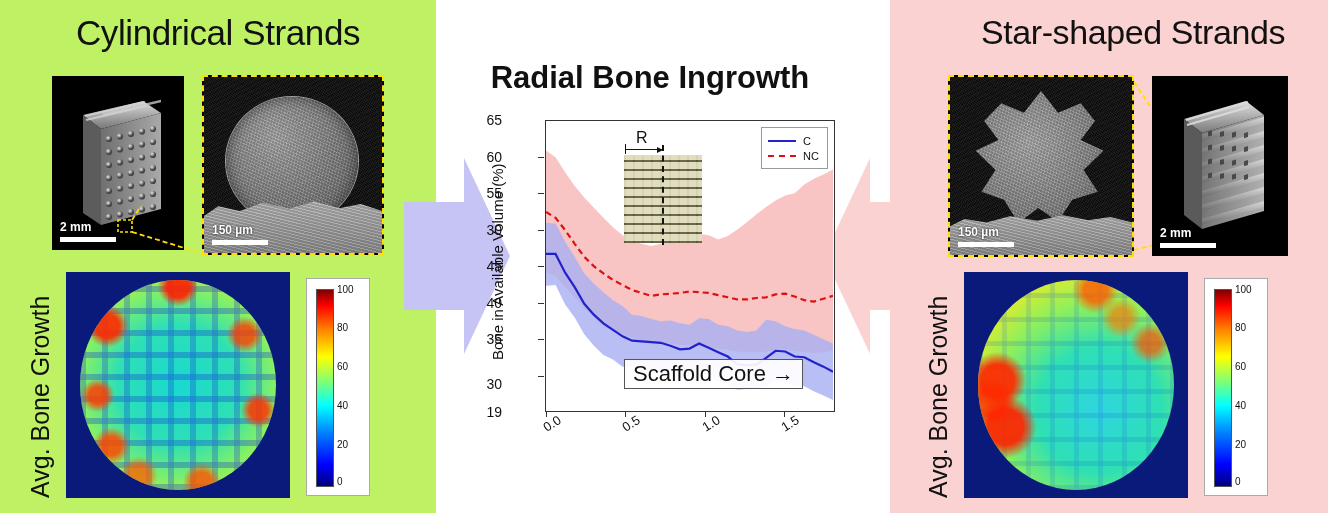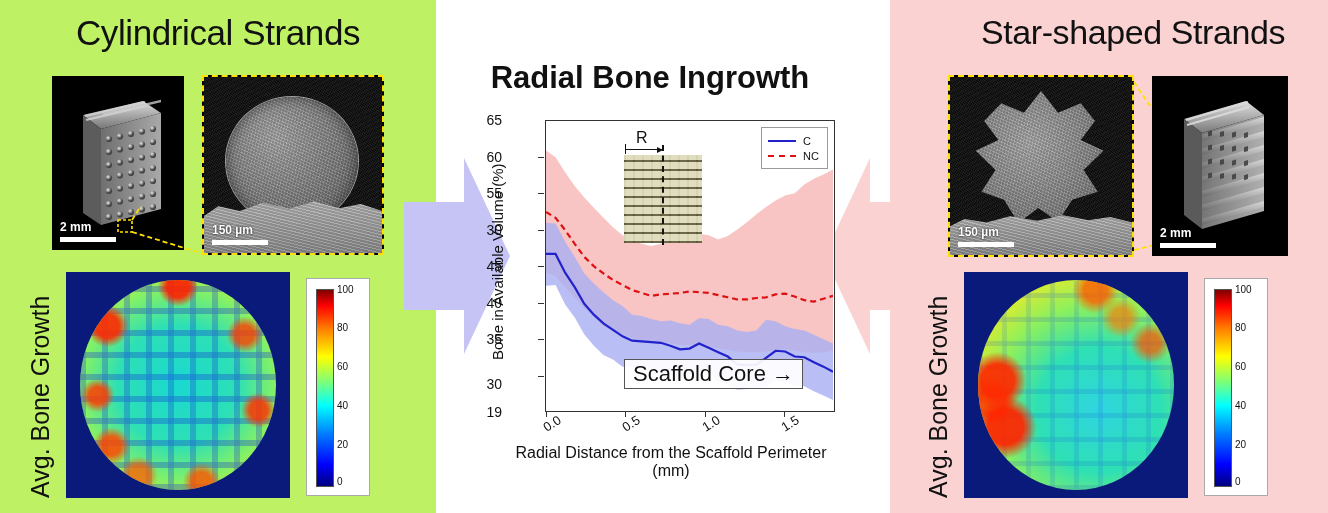--- a/index.html
+++ b/index.html
@@ -323,21 +323,20 @@
   <div class="xtickmark" style="left:50px;"></div>
   <div class="xtickmark" style="left:129px;"></div>
   <div class="xtickmark" style="left:209px;"></div>
   <div class="xtickmark" style="left:288px;"></div>
 
   <div class="xtick" style="left:52px;top:305px;">0.0</div>
   <div class="xtick" style="left:131px;top:305px;">0.5</div>
   <div class="xtick" style="left:211px;top:305px;">1.0</div>
   <div class="xtick" style="left:290px;top:305px;">1.5</div>
 
-  <div id="xlabel">Radial Distance from the Scaffold Perimeter (mm)</div>
 </div>
 
 <div class="panel" id="panel-right">
   <div class="panel-title">Star-shaped Strands</div>
 
   <div class="sem dashed" style="left:58px;top:75px;width:186px;height:182px;">
     <div class="sem-noise"></div>
     <div class="strand-star" style="left:20px;top:14px;width:142px;height:136px;
          clip-path:polygon(50% 0%,62% 16%,78% 9%,88% 22%,78% 36%,94% 44%,80% 58%,90% 74%,72% 80%,62% 96%,48% 86%,34% 97%,24% 80%,8% 74%,18% 58%,4% 44%,20% 36%,10% 22%,22% 9%,38% 16%);"></div>
     <div class="bone-floor" style="height:26%;"></div>

